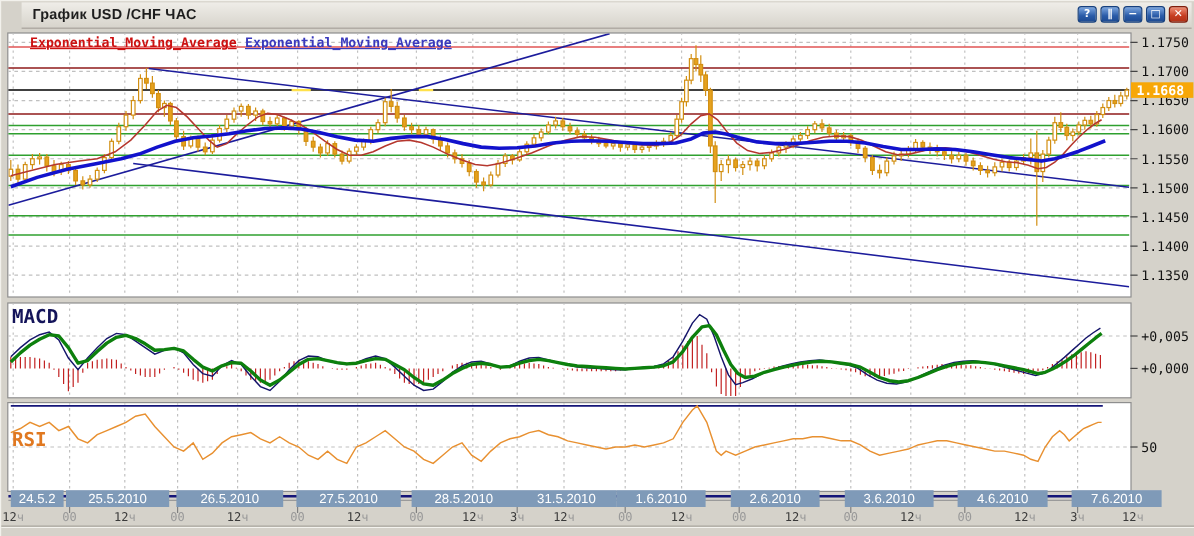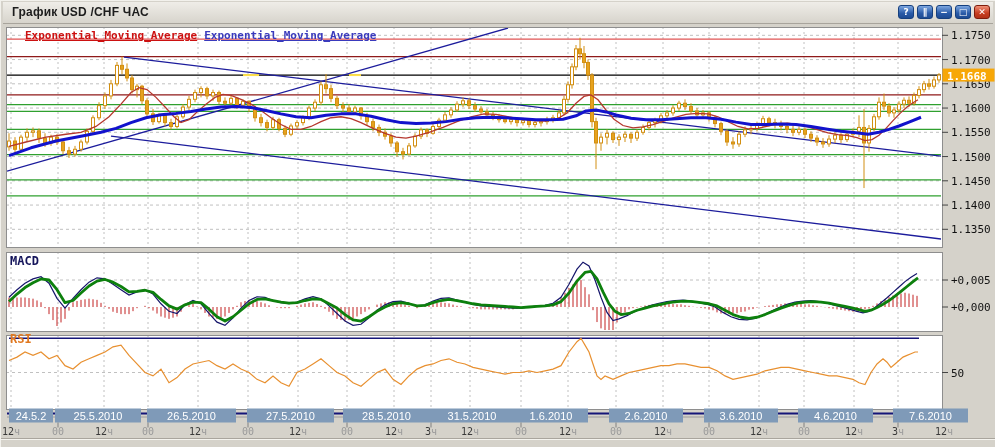--- a/index.html
+++ b/index.html
@@ -1,34 +1,34 @@
 <!DOCTYPE html>
 <html><head>
 <meta charset="utf-8">
 <style>
   html,body{margin:0;padding:0;background:#d5d2ca;width:995px;height:447px;overflow:hidden;
     font-family:"Liberation Sans",sans-serif;}
   .window{position:relative;width:995px;height:447px;background:#d5d2ca;
     border-top:1px solid #f2f1ec;border-left:1px solid #f2f1ec;box-sizing:border-box;}
-  .titlebar{position:absolute;left:2px;top:1px;right:2px;height:21px;
+  .titlebar{position:absolute;left:17px;top:1px;right:2px;height:21px;
     background:linear-gradient(#efede8,#d7d4cc);border-bottom:1px solid #a8a49c;}
   .titlebar .title{position:absolute;left:9px;top:3px;font-size:12px;font-weight:bold;color:#1d1d1d;letter-spacing:.2px;}
   .btns{position:absolute;right:3px;top:3px;display:flex;gap:3px;}
   .winbtn{width:16px;height:14px;border-radius:3px;border:1px solid #16407e;box-sizing:border-box;
     background:linear-gradient(#7da7e0,#2a5ba8 60%,#1d4a92);color:#fff;font-size:9px;line-height:12px;
     text-align:center;font-weight:bold;cursor:default;font-family:"DejaVu Sans",sans-serif;}
   .winbtn.close{background:linear-gradient(#ef8f76,#c63d20 60%,#b23218);border-color:#7e1d0c;}
   #chart-layer{position:absolute;left:0;top:0;width:995px;height:391px;}
   .legend{position:absolute;left:8px;top:28px;font-family:"DejaVu Sans Mono",monospace;
     font-size:11px;font-weight:bold;white-space:nowrap;margin-left:16px;}
   .legend .ema1{color:#cc1111;text-decoration:underline;}
   .legend .ema2{color:#3a3abd;text-decoration:underline;margin-left:7px;}
-  .plabel{position:absolute;left:9px;font-family:"DejaVu Sans Mono",monospace;font-size:12px;font-weight:bold;}
+  .plabel{position:absolute;left:9px;font-family:"DejaVu Sans Mono",monospace;font-size:16px;font-weight:bold;}
   .plabel.macd{top:253px;color:#14145a;}
-  .plabel.rsi{top:331px;color:#e07820;}
+  .plabel.rsi{top:356px;color:#e07820;}
 </style>
 </head>
 <body>
 
 <div class="window">
   <div id="chart-layer"><svg width="995" height="447">
         <rect x="5.5" y="26.5" width="936" height="220" fill="#fff" stroke="#8e8e8e"></rect>
         <rect x="5.5" y="251.5" width="936" height="79" fill="#fff" stroke="#8e8e8e"></rect>
         <rect x="5.5" y="334.5" width="936" height="74" fill="#fff" stroke="#8e8e8e"></rect>
         <defs>

